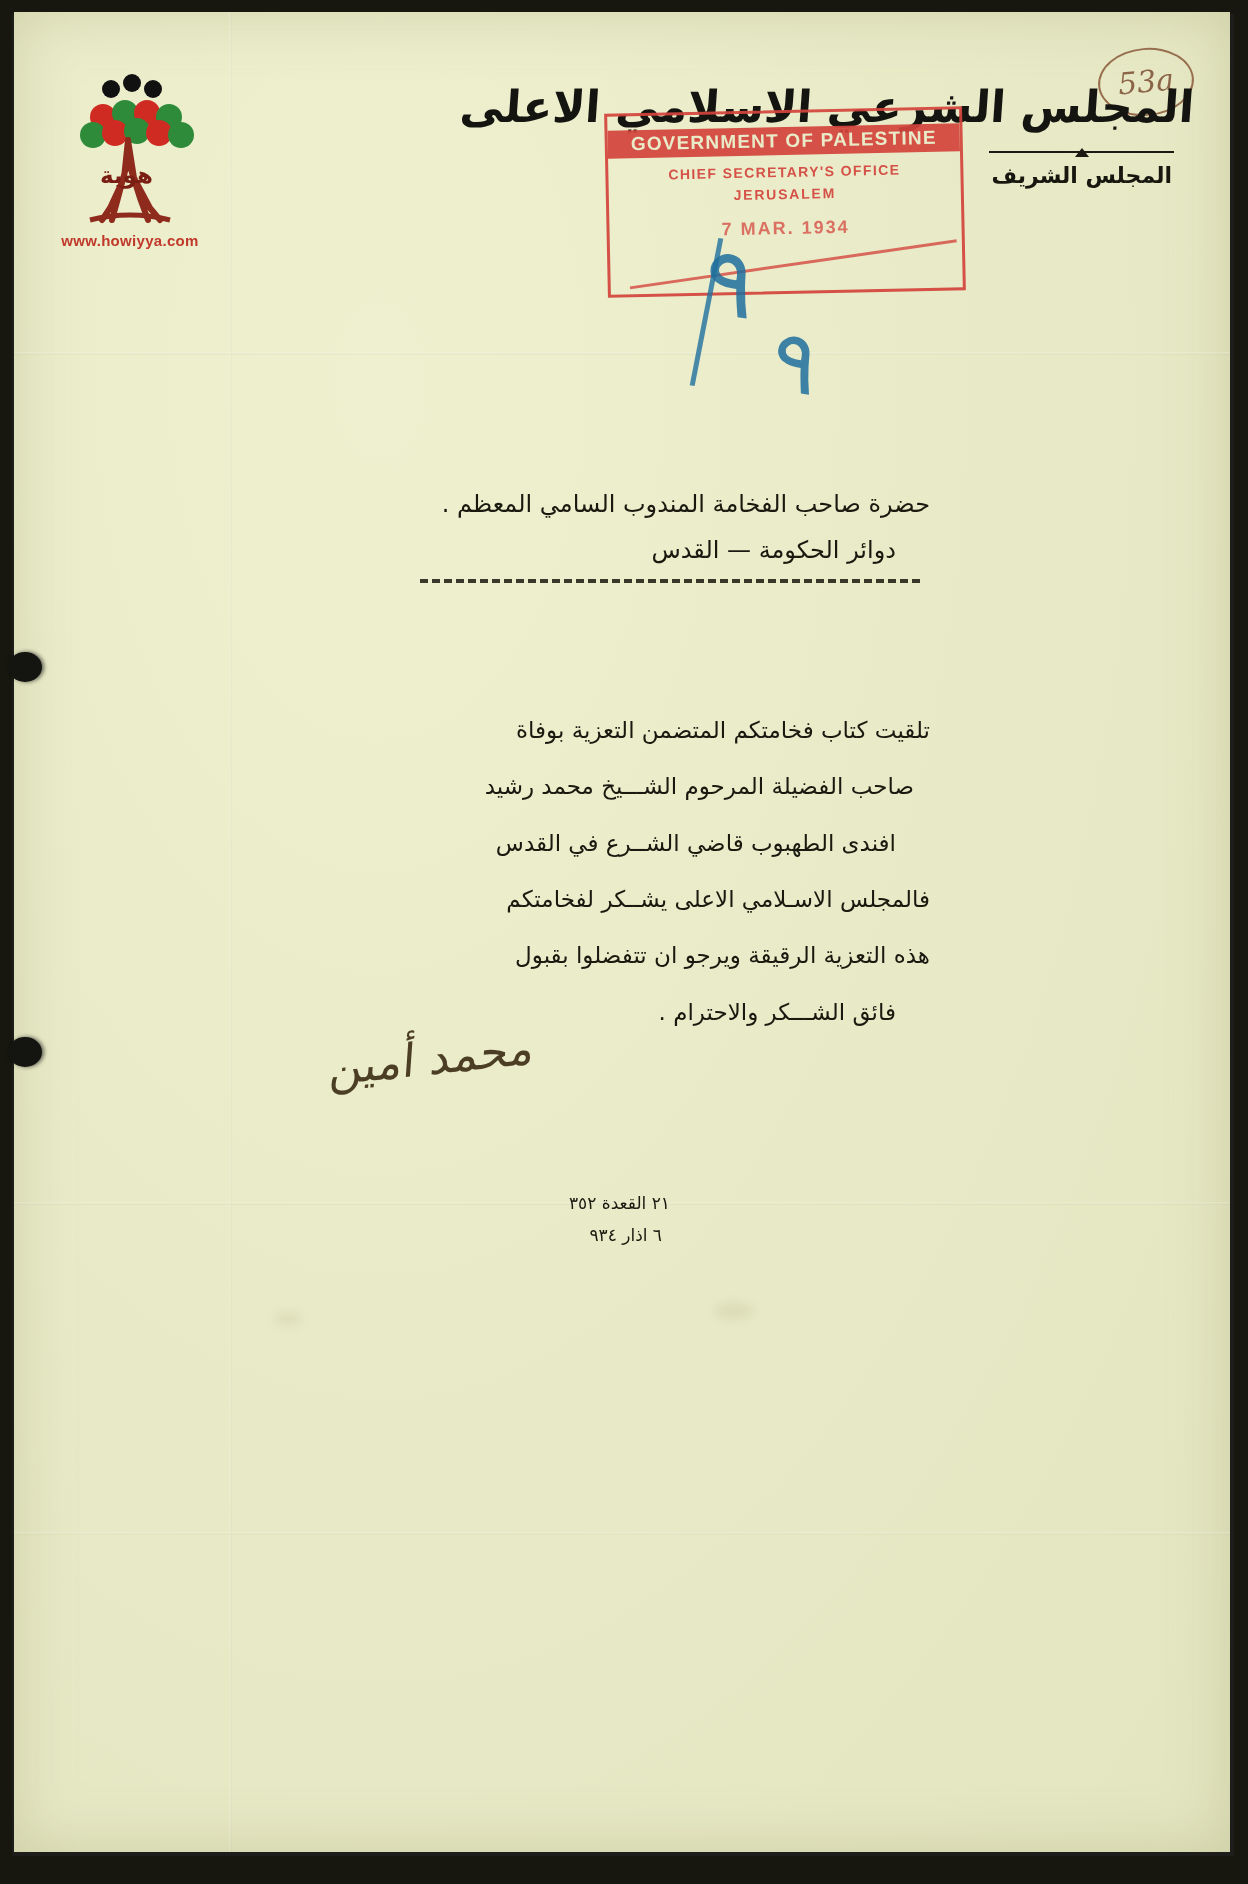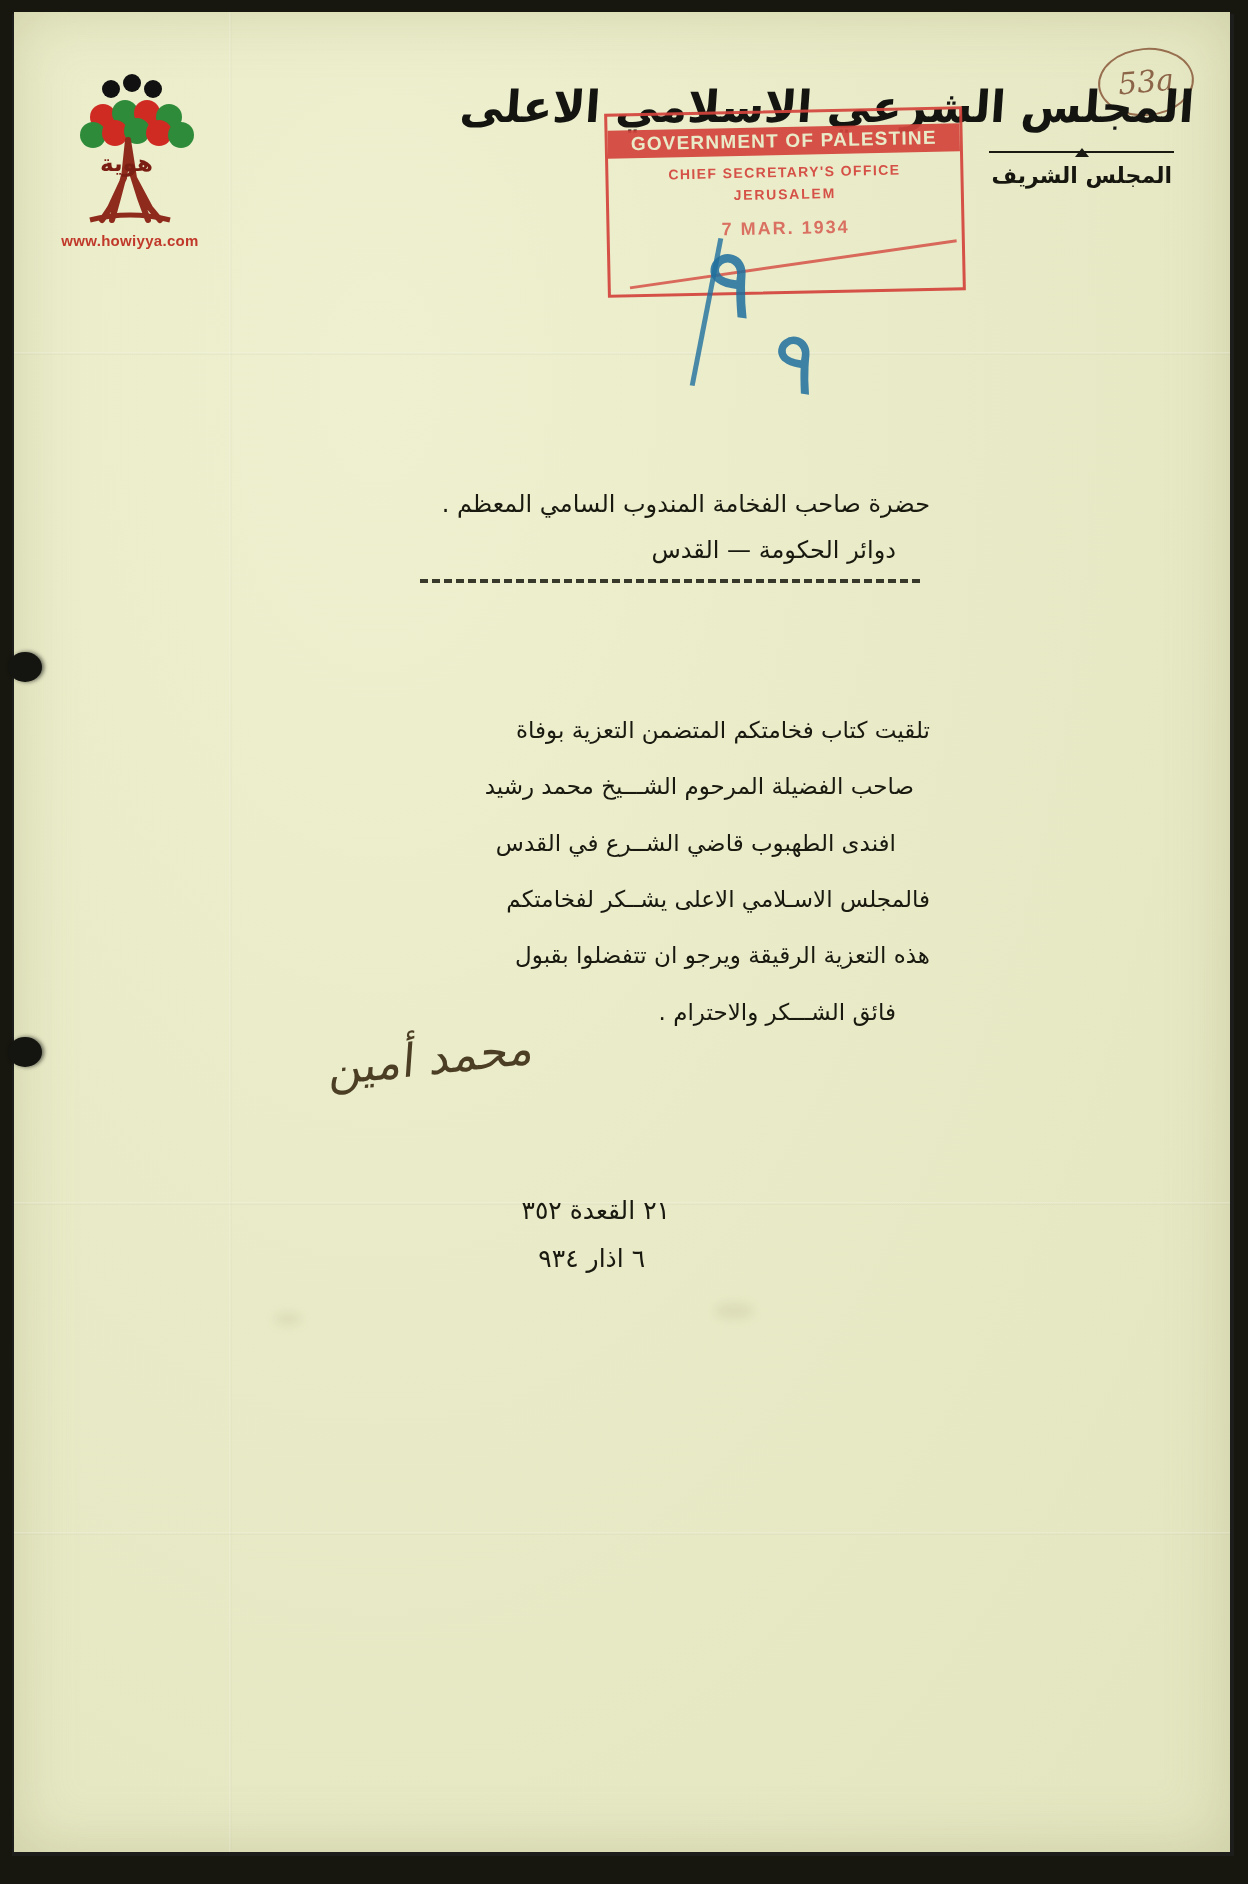--- a/index.html
+++ b/index.html
@@ -103,21 +103,21 @@
   .wm-label {
     margin-top: 4px;
     font-family: "Liberation Sans", sans-serif;
     font-size: 15px;
     font-weight: bold;
     color: #c0392b;
     letter-spacing: .3px;
   }
   .wm-arabic {
     position: absolute;
-    left: 50px; top: 72px;
+    left: 50px; top: 84px;
     font-size: 23px;
     color: #7a1d12;
     font-weight: bold;
     font-family: "DejaVu Sans", sans-serif;
   }
 
   
   #letterhead {
     position: absolute;
     right: 36px;
@@ -308,25 +308,25 @@
 
   
   #date-block {
     position: absolute;
     right: 560px;
     top: 1175px;
     direction: rtl;
     text-align: right;
     color: #19190f;
     font-family: "DejaVu Sans", sans-serif;
-    font-size: 25px;
+    font-size: 17px;
     line-height: 1.9;
     letter-spacing: 2px;
   }
-  #date-block .d2 { padding-right: 8px; text-align: center; }
+  #date-block .d2 { padding-right: 8px; }
 
   
   .smudge {
     position: absolute;
     border-radius: 50%;
     background: rgba(140,130,80,.12);
     filter: blur(5px);
   }
 </style>
 </head>

